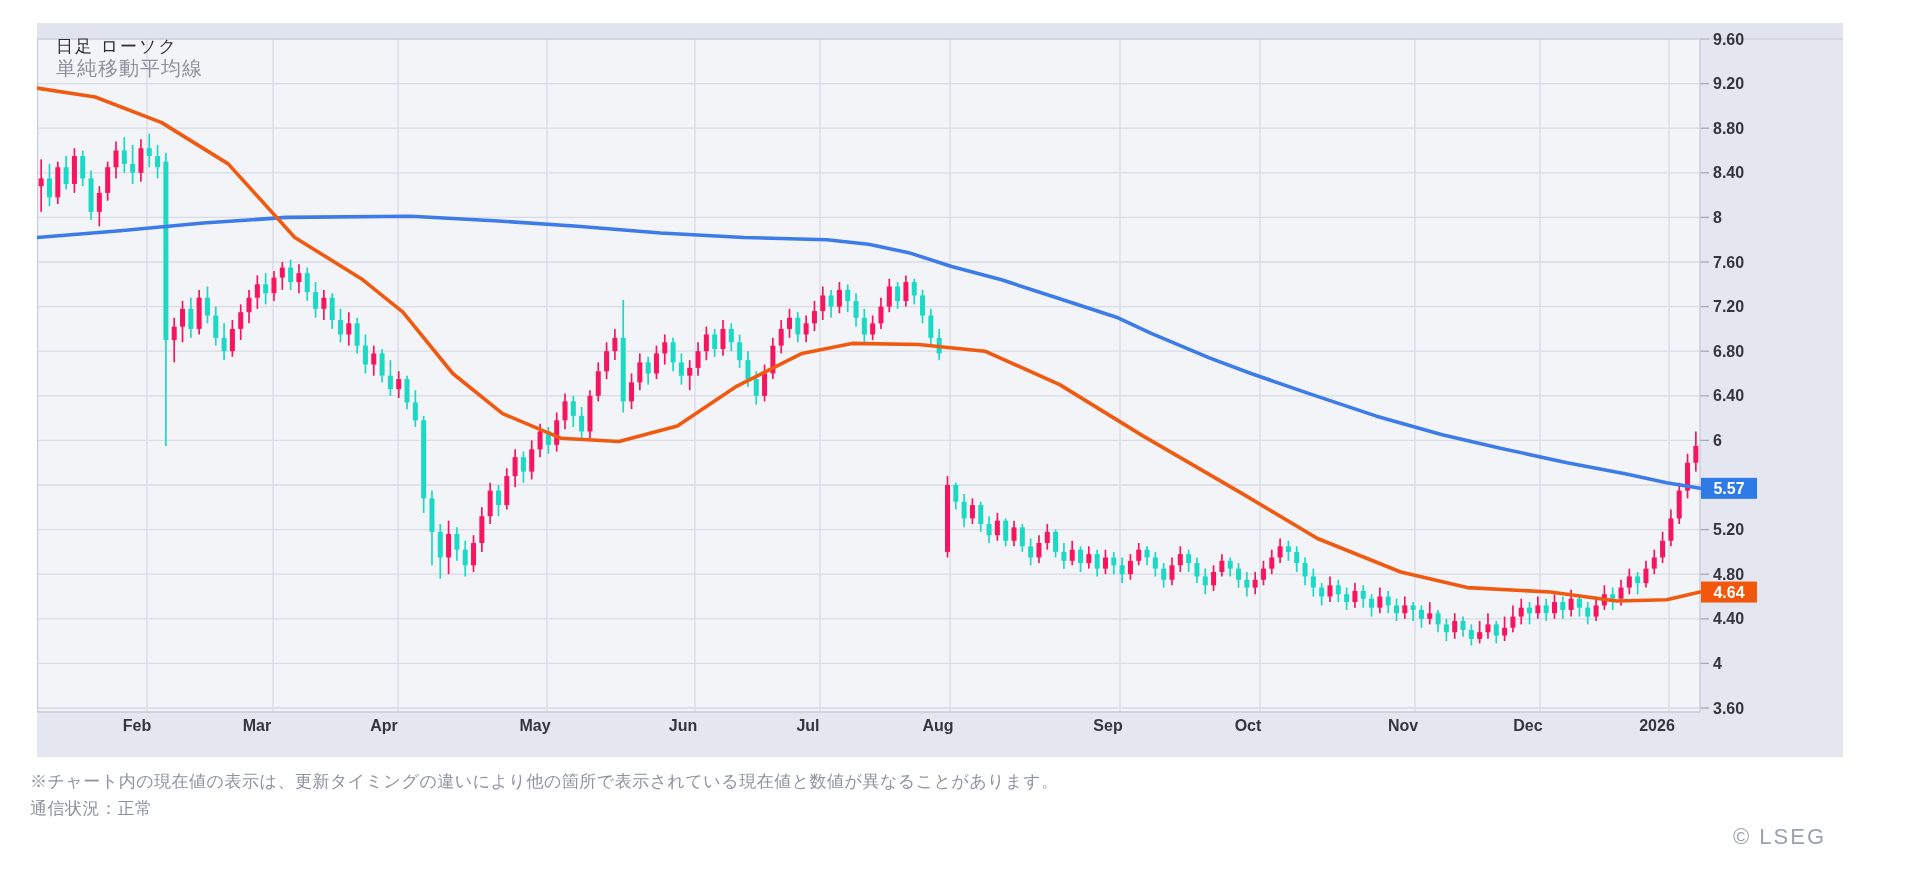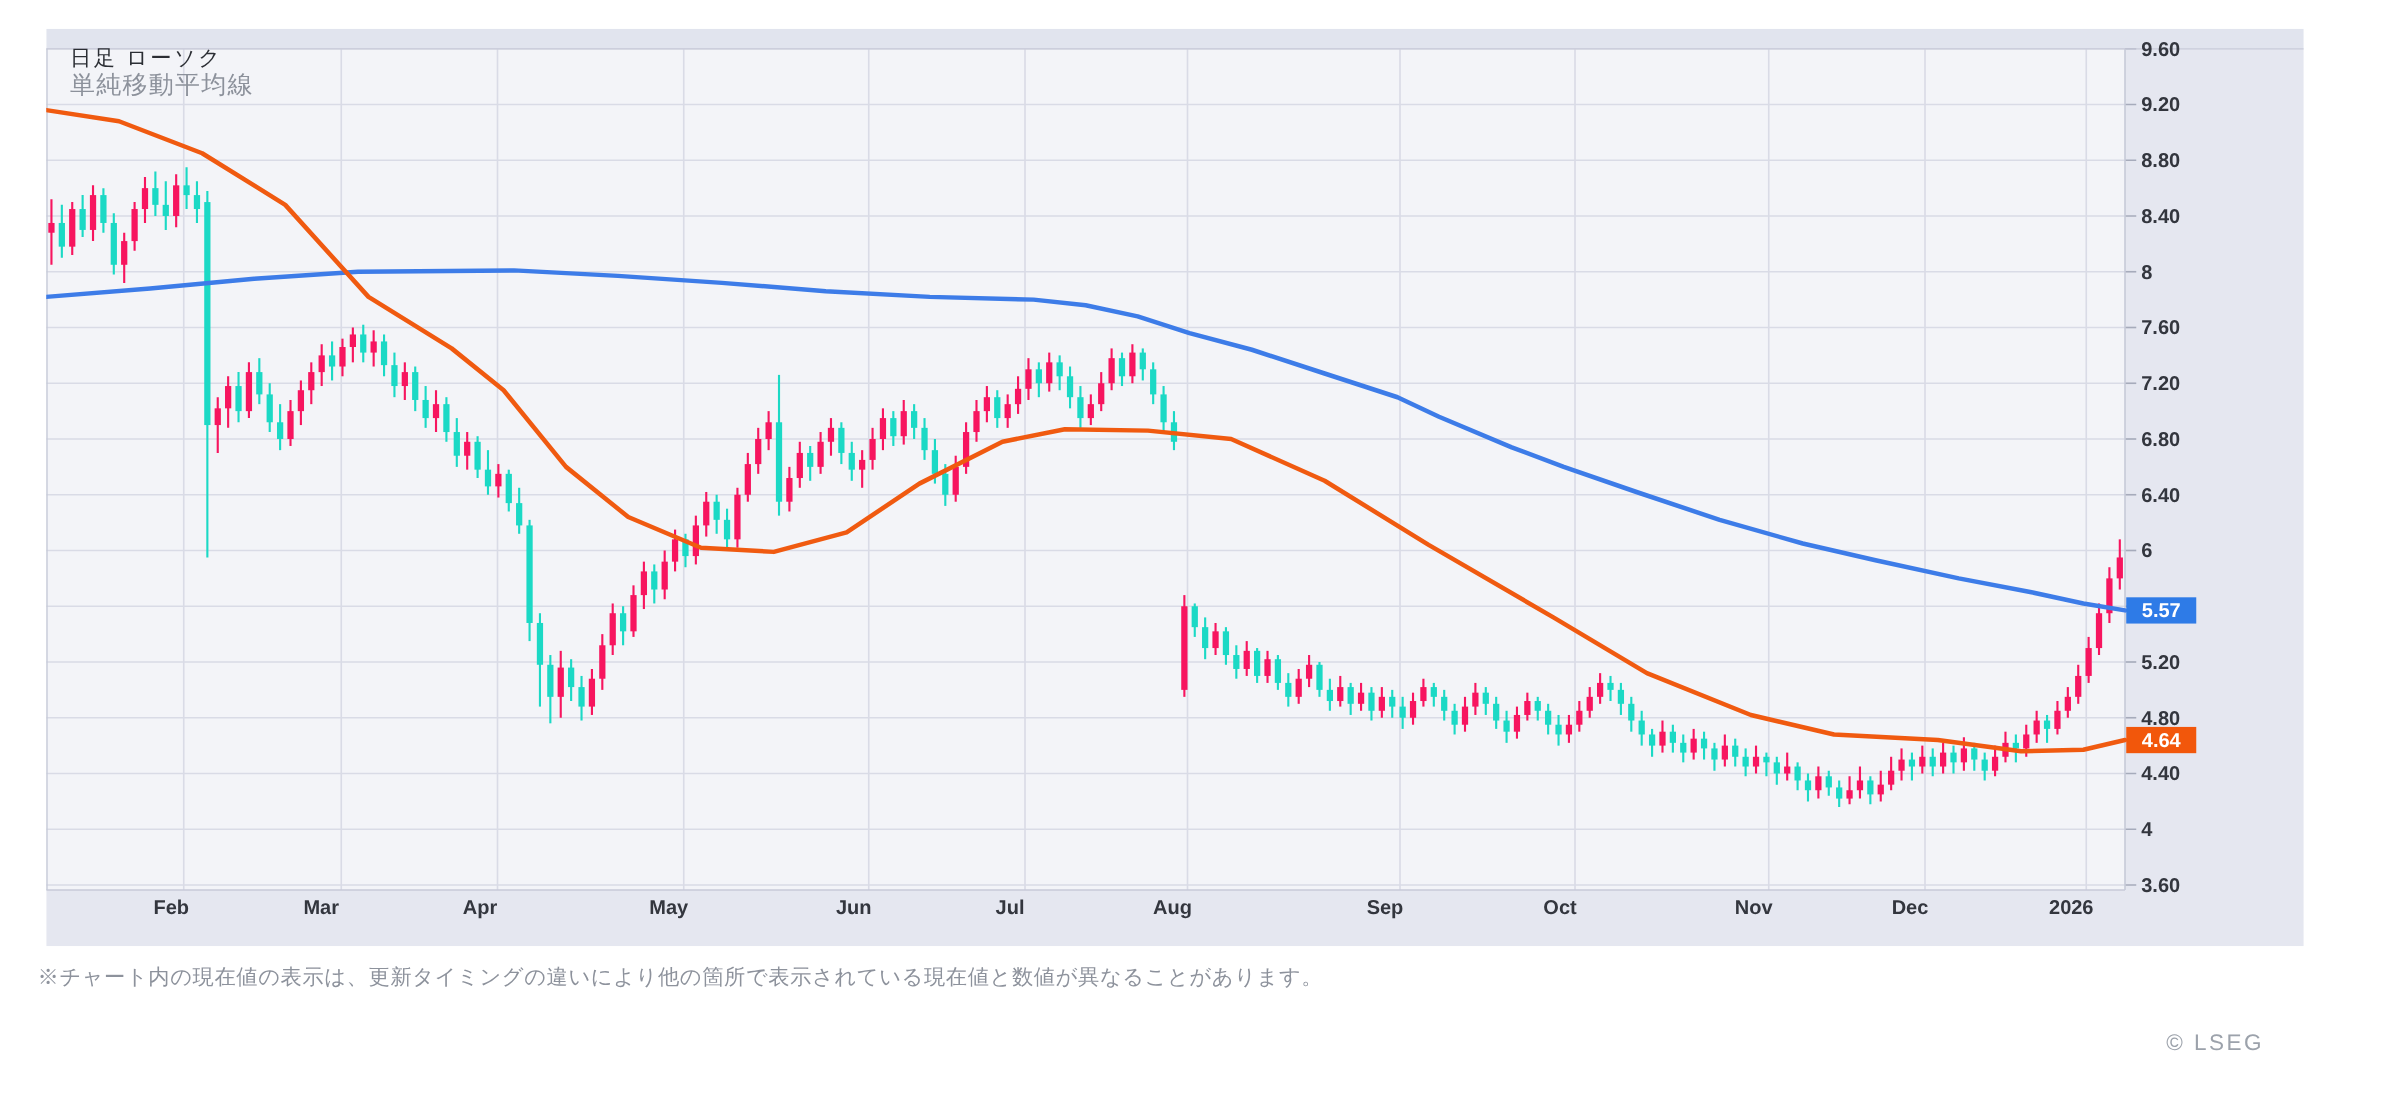--- a/index.html
+++ b/index.html
@@ -3,21 +3,21 @@
 <meta charset="utf-8">
 <style>
   html,body{margin:0;padding:0;background:#ffffff;font-family:"Liberation Sans",sans-serif;}
   .page{position:relative;width:1913px;height:879px;background:#ffffff;overflow:hidden;}
   .chart-area{position:absolute;left:37px;top:23px;width:1806px;height:734px;}
   #chart-svg{position:absolute;left:0;top:0;}
   .legend{position:absolute;left:19px;top:13px;z-index:5;pointer-events:none;}
   .legend .l1{font-size:17px;font-weight:normal;color:#2b2e34;letter-spacing:2px;line-height:22px;}
   .legend .l2{font-size:20px;color:#8c919b;letter-spacing:1px;line-height:21px;}
   .footer{position:absolute;left:30px;top:768px;font-size:17px;color:#8d929c;line-height:27px;letter-spacing:0.5px;}
-  .credit{position:absolute;left:1733px;top:824px;font-size:18px;color:#9ca2ab;letter-spacing:2px;}
+  .credit{position:absolute;left:1733px;top:824px;font-size:22px;color:#9ca2ab;letter-spacing:2px;}
 </style>
 </head>
 <body>
 
 <div class="page">
   <div class="chart-area">
     <svg id="chart-svg" width="1806" height="734" viewBox="0 0 1806 734">
         <g>
           <rect x="0" y="16" width="1663" height="673" fill="#F3F4F8"></rect>
           <rect x="0" y="0" width="1806" height="16" fill="#E1E4EE"></rect>
@@ -523,15 +523,16 @@
           <text x="1692" y="574.54" text-anchor="middle" fill="#ffffff" font-size="16" font-weight="bold">4.64</text>
         </g>
       </svg>
     <div class="legend">
       <div class="l1">日足 ローソク</div>
       <div class="l2">単純移動平均線</div>
     </div>
   </div>
   <div class="footer">
     <div>※チャート内の現在値の表示は、更新タイミングの違いにより他の箇所で表示されている現在値と数値が異なることがあります。</div>
+    <div>通信状況：正常</div>
   </div>
   <div class="credit">© LSEG</div>
 </div>
 
 </body></html>

